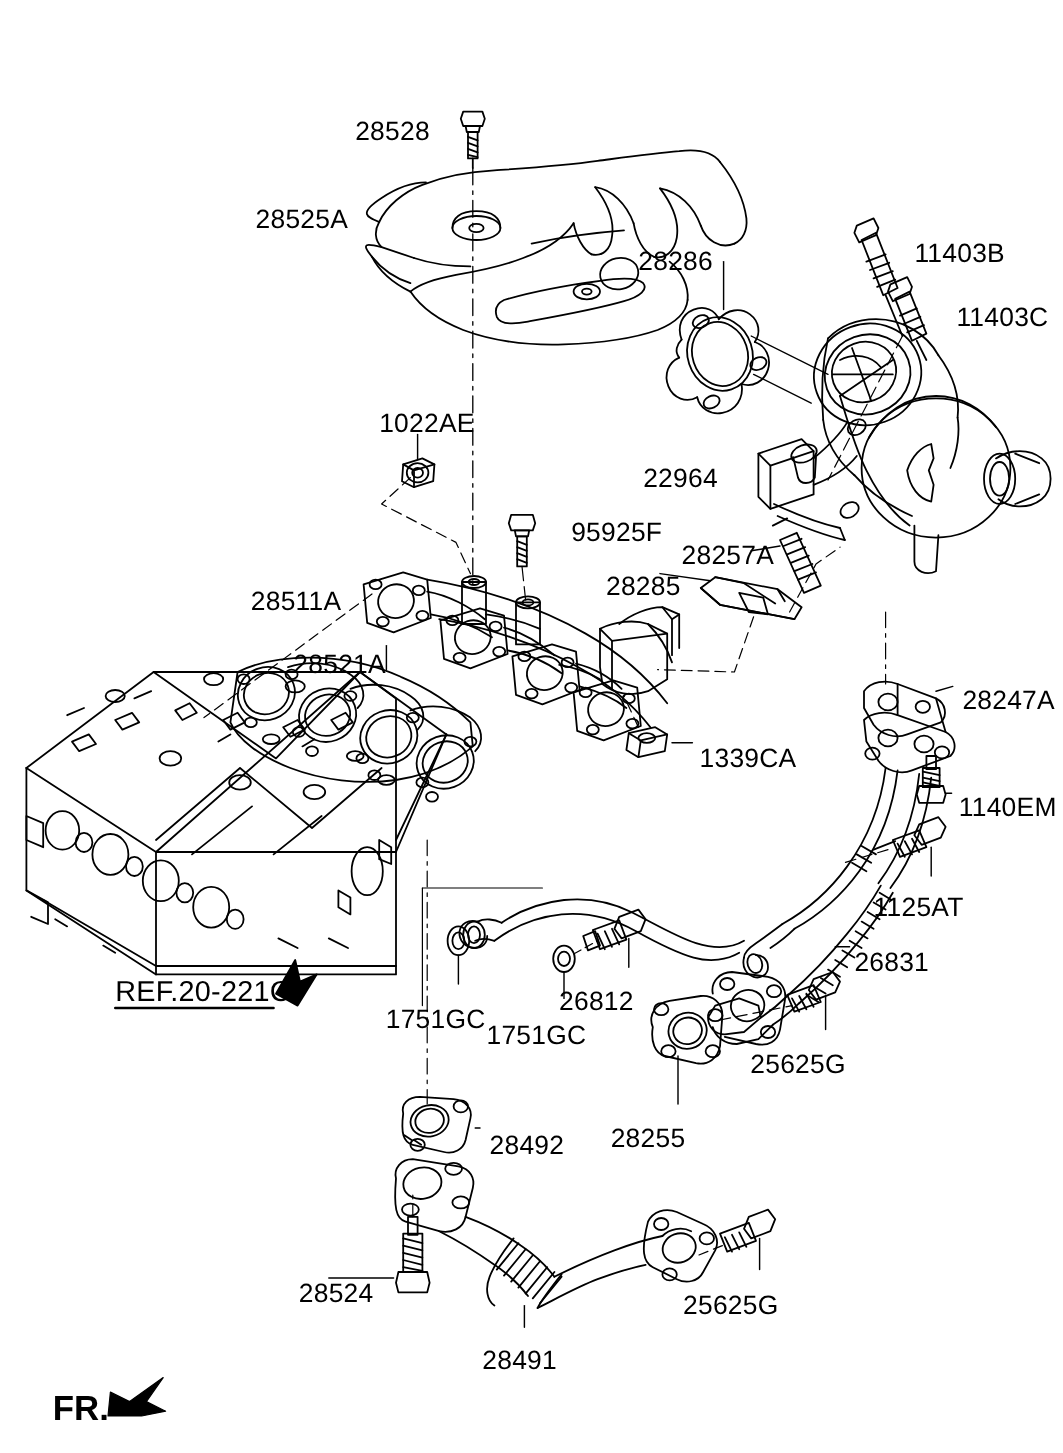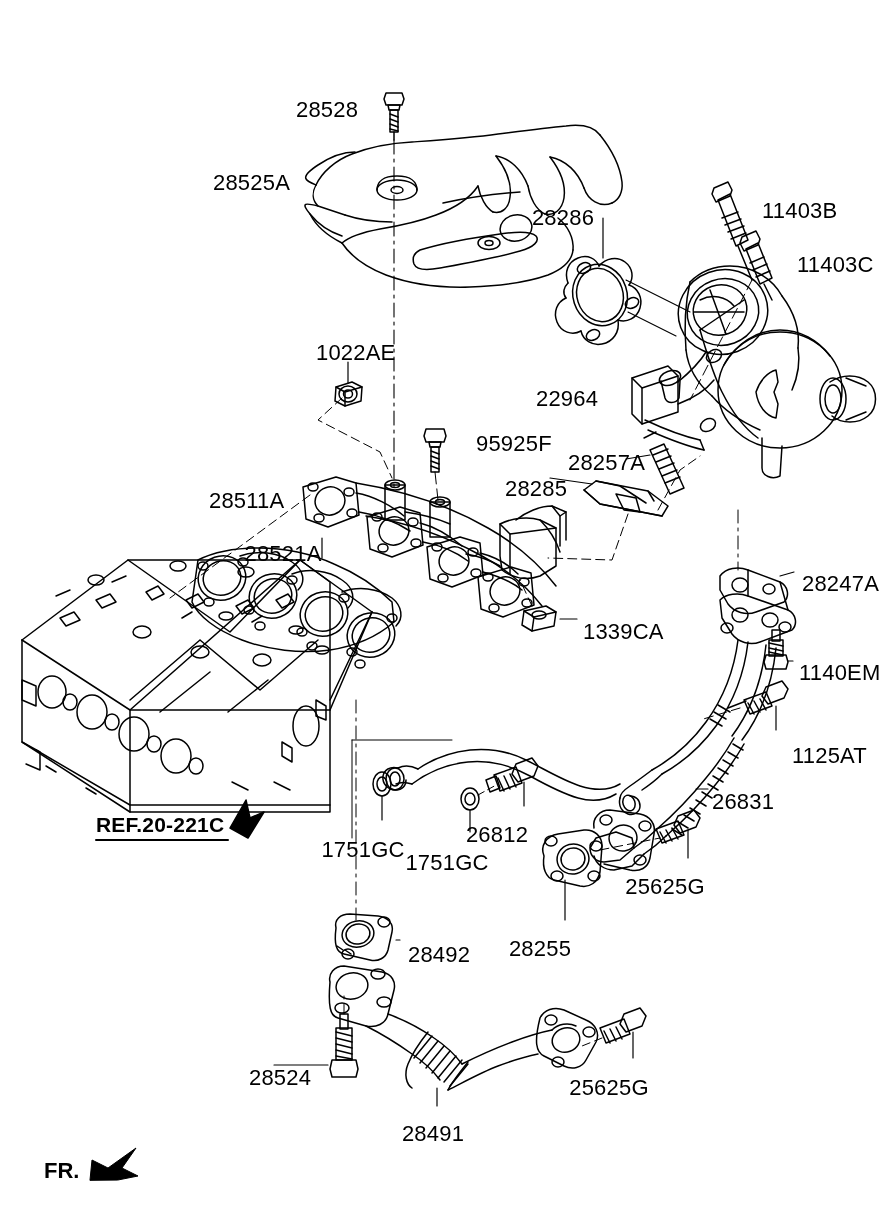--- a/index.html
+++ b/index.html
@@ -1,22 +1,22 @@
 <!DOCTYPE html>
 <html><head>
 <meta charset="utf-8">
 <style>
   html,body{margin:0;padding:0;background:#fff;}
   body{width:886px;height:1211px;position:relative;overflow:hidden;
        font-family:"Liberation Sans","DejaVu Sans",sans-serif;color:#000;}
   #diagram{position:absolute;left:0;top:0;width:886px;height:1211px;}
   .lbl{position:absolute;font-size:22px;letter-spacing:.2px;white-space:nowrap;
        color:#000;font-family:"Liberation Sans","DejaVu Sans",sans-serif;}
-  .lbl.bold{font-weight:bold;font-size:21px;}
-  .fr{position:absolute;font-weight:bold;font-size:22px;letter-spacing:0px;}
+  .lbl.bold{font-weight:normal;font-size:24px;}
+  .fr{position:absolute;font-weight:bold;font-size:29px;letter-spacing:0px;}
 </style>
 </head>
 <body>
 
 <svg id="diagram" viewBox="0 0 886 1211" xmlns="http://www.w3.org/2000/svg">
   <rect x="0" y="0" width="886" height="1211" fill="#ffffff"></rect>
 
   <g fill="none" stroke="#000" stroke-width="1.5" stroke-linejoin="round" stroke-linecap="round">
 
     <g>
@@ -593,21 +593,21 @@
     <div class="lbl" style="left: 316px; top: 340px;">1022AE</div>
     <div class="lbl" style="left: 536px; top: 386px;">22964</div>
     <div class="lbl" style="left: 476px; top: 431px;">95925F</div>
     <div class="lbl" style="left: 568px; top: 450px;">28257A</div>
     <div class="lbl" style="left: 505px; top: 476px;">28285</div>
     <div class="lbl" style="left: 209px; top: 488px;">28511A</div>
     <div class="lbl" style="left: 283px; top: 541px; transform: translateX(-50%);">28521A</div>
     <div class="lbl" style="left: 583px; top: 619px;">1339CA</div>
     <div class="lbl" style="left: 802px; top: 571px;">28247A</div>
     <div class="lbl" style="left: 799px; top: 660px;">1140EM</div>
-    <div class="lbl" style="left: 792px; top: 743px;">1125AT</div>
+    <div class="lbl" style="left: 728px; top: 743px;">1125AT</div>
     <div class="lbl" style="left: 712px; top: 789px;">26831</div>
     <div class="lbl" style="left: 363px; top: 837px; transform: translateX(-50%);">1751GC</div>
     <div class="lbl" style="left: 447px; top: 850px; transform: translateX(-50%);">1751GC</div>
     <div class="lbl" style="left: 497px; top: 822px; transform: translateX(-50%); text-align: center;">26812</div>
     <div class="lbl" style="left: 665px; top: 874px; transform: translateX(-50%);">25625G</div>
     <div class="lbl" style="left: 540px; top: 936px; transform: translateX(-50%); text-align: center;">28255</div>
     <div class="lbl" style="left: 408px; top: 942px;">28492</div>
     <div class="lbl" style="left: 249px; top: 1065px;">28524</div>
     <div class="lbl" style="left: 609px; top: 1075px; transform: translateX(-50%);">25625G</div>
     <div class="lbl" style="left: 417px; top: 1121px; transform: translateX(-50%); margin-left: 16px;">28491</div>

